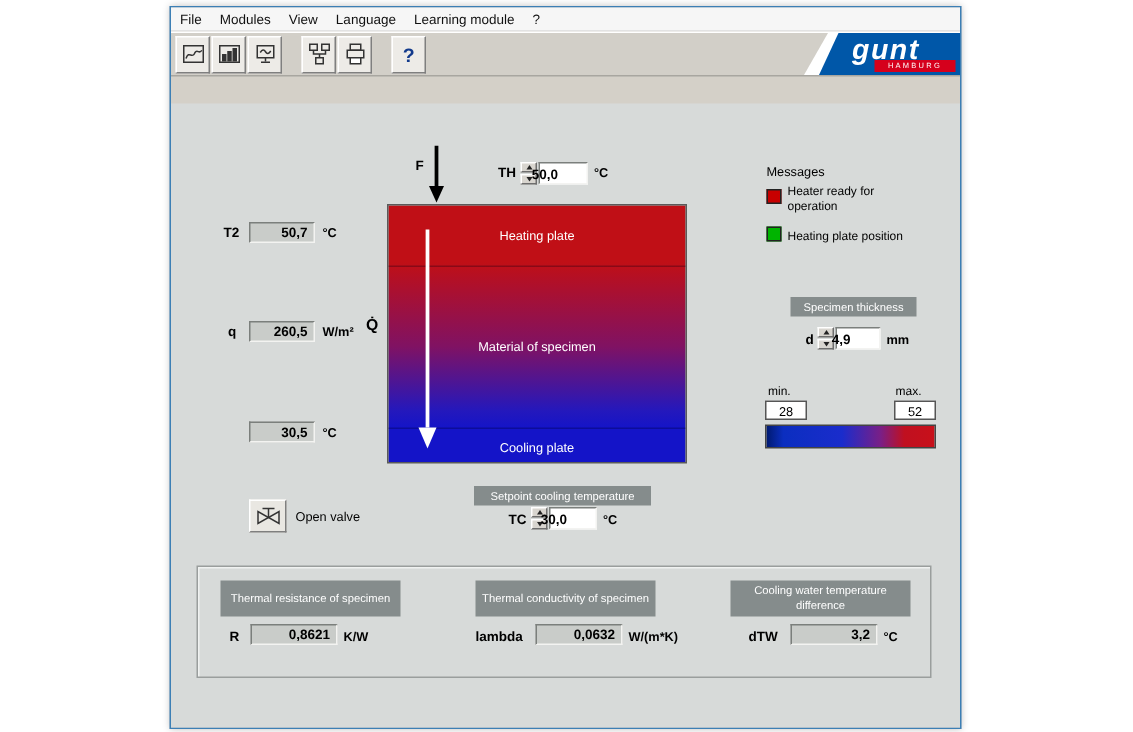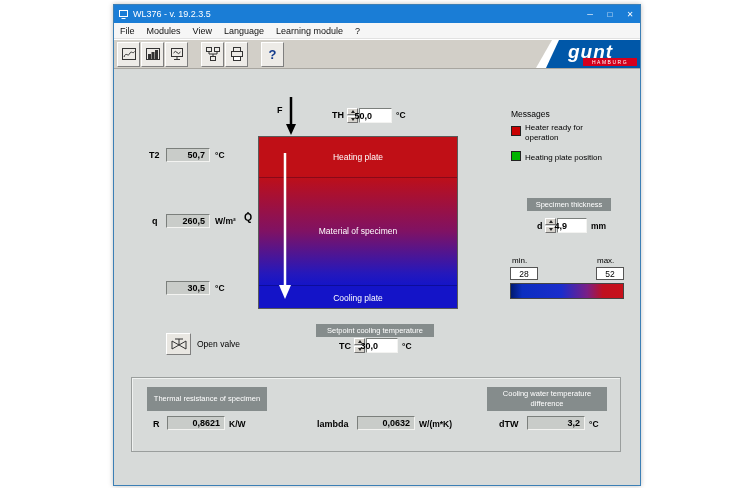--- a/index.html
+++ b/index.html
@@ -41,32 +41,20 @@
   .scalebox{background:#fff;border:1px solid #555;box-sizing:border-box;display:flex;align-items:center;justify-content:center;font-size:8.5px;color:#000;}
   .valve-btn{background:#e9e7e2;border:1px solid;border-color:#ffffff #7f7f7f #7f7f7f #ffffff;display:flex;align-items:center;justify-content:center;box-sizing:border-box;}
   .results-panel{border:1px solid #9a9e9d;box-shadow:inset 1px 1px 0 #f0f2f1;box-sizing:border-box;background:#d7dad9;}
   .qdot{font-size:10.5px;font-weight:bold;color:#000;}
 </style>
 </head>
 <body>
 
 <div class="window">
 
-  <div class="titlebar">
-    <span style="display:flex;">
-      <svg width="11" height="11" viewBox="0 0 11 11">
-          <rect x="1.5" y="1.5" width="8" height="6" fill="none" stroke="#fff" stroke-width="1"></rect>
-          <line x1="3.5" y1="9.5" x2="7.5" y2="9.5" stroke="#fff" stroke-width="1"></line>
-        </svg>
-    </span>
-    <span class="title">WL376 - v. 19.2.3.5</span>
-    <span class="wc">─</span>
-    <span class="wc">□</span>
-    <span class="wc">✕</span>
-  </div>
 
   <div class="menubar">
     <span class="menu-item">File</span>
     <span class="menu-item">Modules</span>
     <span class="menu-item">View</span>
     <span class="menu-item">Language</span>
     <span class="menu-item">Learning module</span>
     <span class="menu-item">?</span>
   </div>
 
@@ -230,20 +218,21 @@
     <div class="inputbox abs" style="left:252px;top:269px;width:32px;height:15px;">30,0</div>
     <span class="unit abs" style="left:288px;top:272px;">°C</span>
 
     <div class="results-panel abs" style="left:17px;top:308px;width:490px;height:75px;text-decoration:underline;">
 
       <div class="glabel abs" style="left:15px;top:9px;width:120px;height:24px;">Thermal resistance of specimen</div>
       <span class="param abs" style="left:21px;top:41px;">R</span>
       <div class="readout abs" style="left:35px;top:38px;width:58px;height:14px;">0,8621</div>
       <span class="unit abs" style="left:97px;top:41px;">K/W</span>
 
+      <div class="glabel abs" style="left:185px;top:9px;width:120px;height:24px;">Thermal conductivity of specimen</div>
       <span class="param abs" style="left:185px;top:41px;">lambda</span>
       <div class="readout abs" style="left:225px;top:38px;width:58px;height:14px;">0,0632</div>
       <span class="unit abs" style="left:287px;top:41px;">W/(m*K)</span>
 
       <div class="glabel abs" style="left:355px;top:9px;width:120px;height:24px;">Cooling water temperature difference</div>
       <span class="param abs" style="left:367px;top:41px;">dTW</span>
       <div class="readout abs" style="left:395px;top:38px;width:58px;height:14px;">3,2</div>
       <span class="unit abs" style="left:457px;top:41px;">°C</span>
 
     </div>

